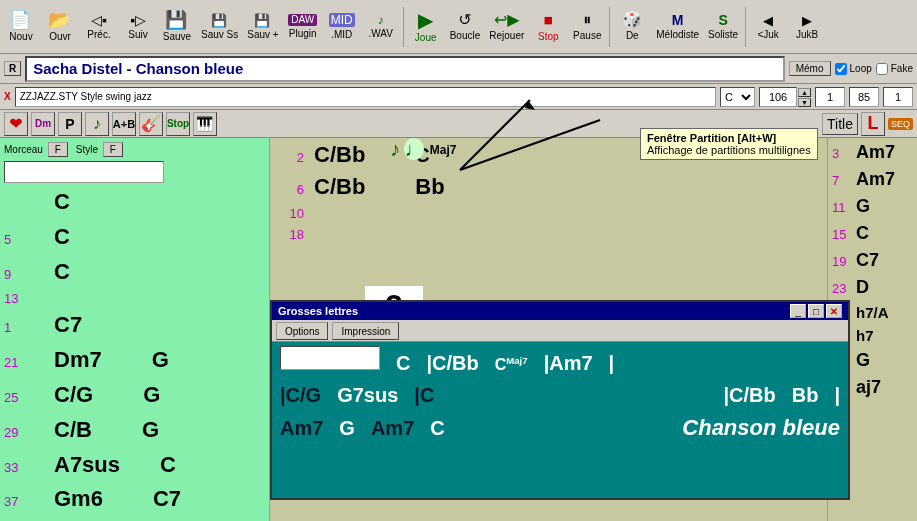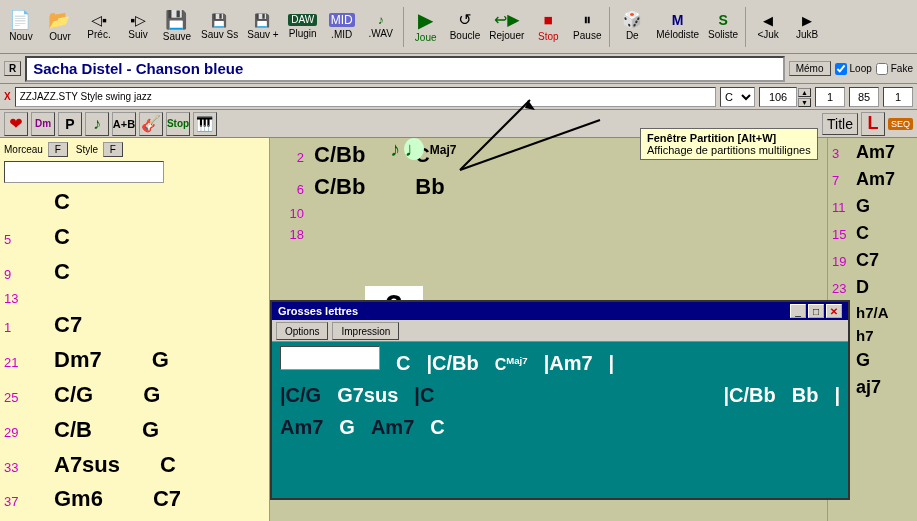--- a/index.html
+++ b/index.html
@@ -217,21 +217,21 @@
     .main-area {
       display: flex;
       width: 100%;
       height: calc(521px - 54px - 30px - 26px - 28px);
       position: relative;
     }
 
     
     .left-panel {
       width: 270px;
-      background: #fef9c3;
+      background: #86efac;
       border-right: 1px solid #999;
       padding: 4px;
       position: relative;
       overflow: hidden;
     }
     .chord-item {
       font-size: 22px;
       font-weight: bold;
       color: #000;
       line-height: 1.4;
@@ -413,21 +413,21 @@
   </button>
   <button class="toolbar-btn">
     <span class="toolbar-icon" style="font-size:13px;">💾</span>
     <span class="toolbar-label">Sauv Ss</span>
   </button>
   <button class="toolbar-btn">
     <span class="toolbar-icon" style="font-size:13px;">💾</span>
     <span class="toolbar-label">Sauv +</span>
   </button>
   <button class="toolbar-btn">
-    <span class="toolbar-icon" style="font-size:14px; background:#14532d; color:white; padding:1px 3px; border-radius:2px; font-size:10px;">DAW</span>
+    <span class="toolbar-icon" style="font-size:14px; background:#701a75; color:white; padding:1px 3px; border-radius:2px; font-size:10px;">DAW</span>
     <span class="toolbar-label">Plugin</span>
   </button>
   <button class="toolbar-btn">
     <span class="toolbar-icon" style="font-size:12px; background:#6666cc; color:white; padding:1px 2px; border-radius:2px;">MID</span>
     <span class="toolbar-label">.MID</span>
   </button>
   <button class="toolbar-btn">
     <span class="toolbar-icon" style="font-size:12px; color:#006600;">♪</span>
     <span class="toolbar-label">.WAV</span>
   </button>
@@ -710,15 +710,16 @@
       <span class="gcw">|C/Bb</span>
       <span class="gcw">Bb</span>
       <span class="gcw">|</span>
     </div>
     <div class="grosses-row">
       <span class="gcg">Am7</span>
       <span class="gcw">G</span>
       <span class="gcg">Am7</span>
       <span class="gcw">C</span>
       <span style="flex:1;"></span>
+      <span class="gc-title">Chanson bleue</span>
     </div>
   </div>
 </div>
 
 </body></html>

